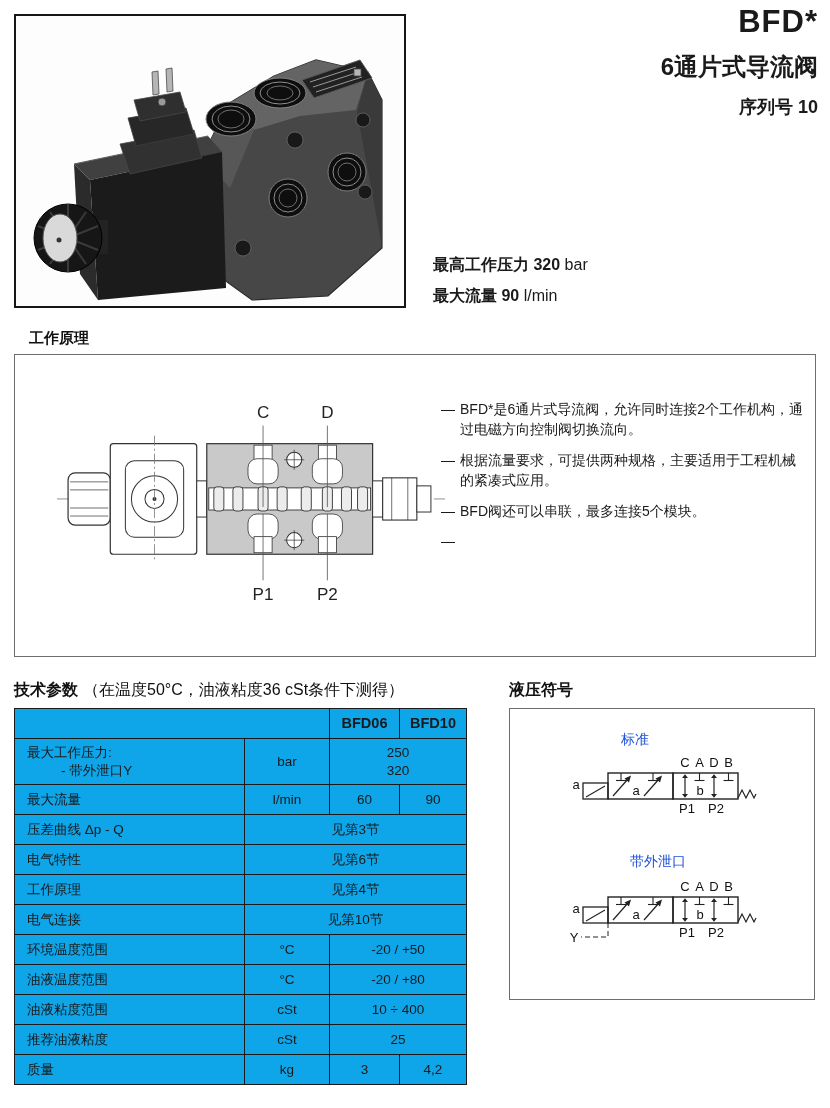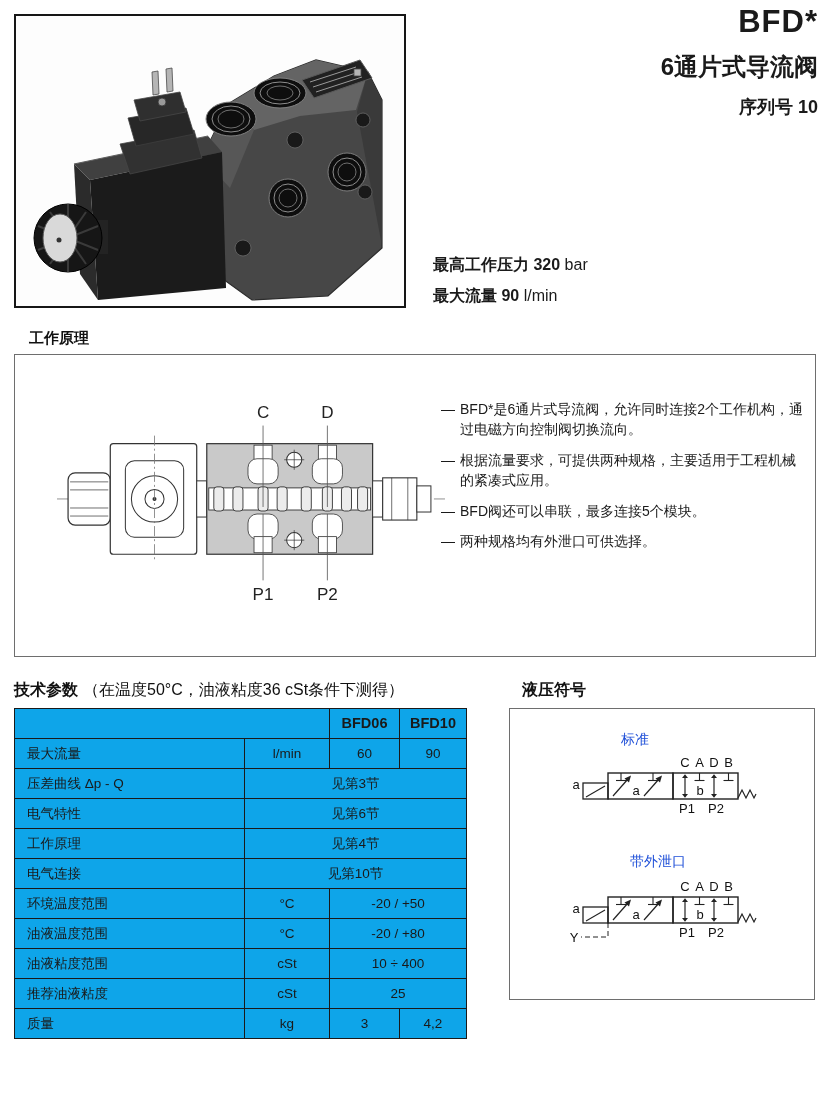--- a/index.html
+++ b/index.html
@@ -39,21 +39,21 @@
   table.params{position:absolute;left:14px;top:708px;border-collapse:collapse;
                table-layout:fixed;width:452px;font-size:13.5px;}
   .params td{border:1.4px solid #1a1a1a;padding:2px 6px;height:25px;
              text-align:center;vertical-align:middle;line-height:1.32;background:#0ea5e9;}
   .params td.name{text-align:left;padding-left:12px;}
   .params tr.hdr td{height:25px;font-weight:bold;font-size:14.5px;}
   .params tr.tall td{height:41px;}
   .params .ind{padding-left:34px;}
 
   
-  .hs-title{left:522px;top:680px;font-size:16px;font-family:Liberation Serif, serif;}
+  .hs-title{left:509px;top:680px;font-size:16px;font-family:Liberation Serif, serif;}
   .hs-box{position:absolute;left:509px;top:708px;width:304px;height:290px;
           border:1.5px solid #6e6e6e;background:#fff;}
   .hs-label{position:absolute;font-size:14px;color:#1d4ed8;}
   .hs-label.std{left:111px;top:22px;}
   .hs-label.drain{left:120px;top:144px;}
   .hs-sym{position:absolute;width:206px;height:82px;}
   .hs-sym.s1{left:55px;top:40px;}
   .hs-sym.s2{left:55px;top:164px;}
 
   svg text{font-family:"Liberation Sans","DejaVu Sans",sans-serif;}
@@ -246,41 +246,51 @@
       <div class="wp-bullet">
         <span class="dash">—</span>
         <span>根据流量要求，可提供两种规格，主要适用于工程机械的紧凑式应用。</span>
       </div>
       <div class="wp-bullet">
         <span class="dash">—</span>
         <span>BFD阀还可以串联，最多连接5个模块。</span>
       </div>
       <div class="wp-bullet">
         <span class="dash">—</span>
-        <span>两种规格均有外泄口可供选择。</span>
       </div>
     </div>
   </div>
 
   <div class="sec-title tech-title">
     <span>技术参数</span><span class="tech-note">（在温度50°C，油液粘度36 cSt条件下测得）</span>
   </div>
 
   <table class="params">
     <colgroup>
         <col style="width:230px">
         <col style="width:85px">
         <col style="width:70px">
         <col style="width:67px">
       </colgroup>
     <tbody>
         <tr class="hdr">
       <td colspan="2"></td>
       <td>BFD06</td>
       <td>BFD10</td>
+    </tr>
+    <tr class="tall">
+      <td class="name">
+        <div>最大工作压力:</div>
+        <div class="ind">- 带外泄口Y</div>
+      </td>
+      <td>bar</td>
+      <td colspan="2">
+        <div>250</div>
+        <div>320</div>
+      </td>
     </tr>
     <tr>
       <td class="name">最大流量</td>
       <td>l/min</td>
       <td>60</td>
       <td>90</td>
     </tr>
     <tr>
       <td class="name">压差曲线 Δp - Q</td>
       <td colspan="3">见第3节</td>

